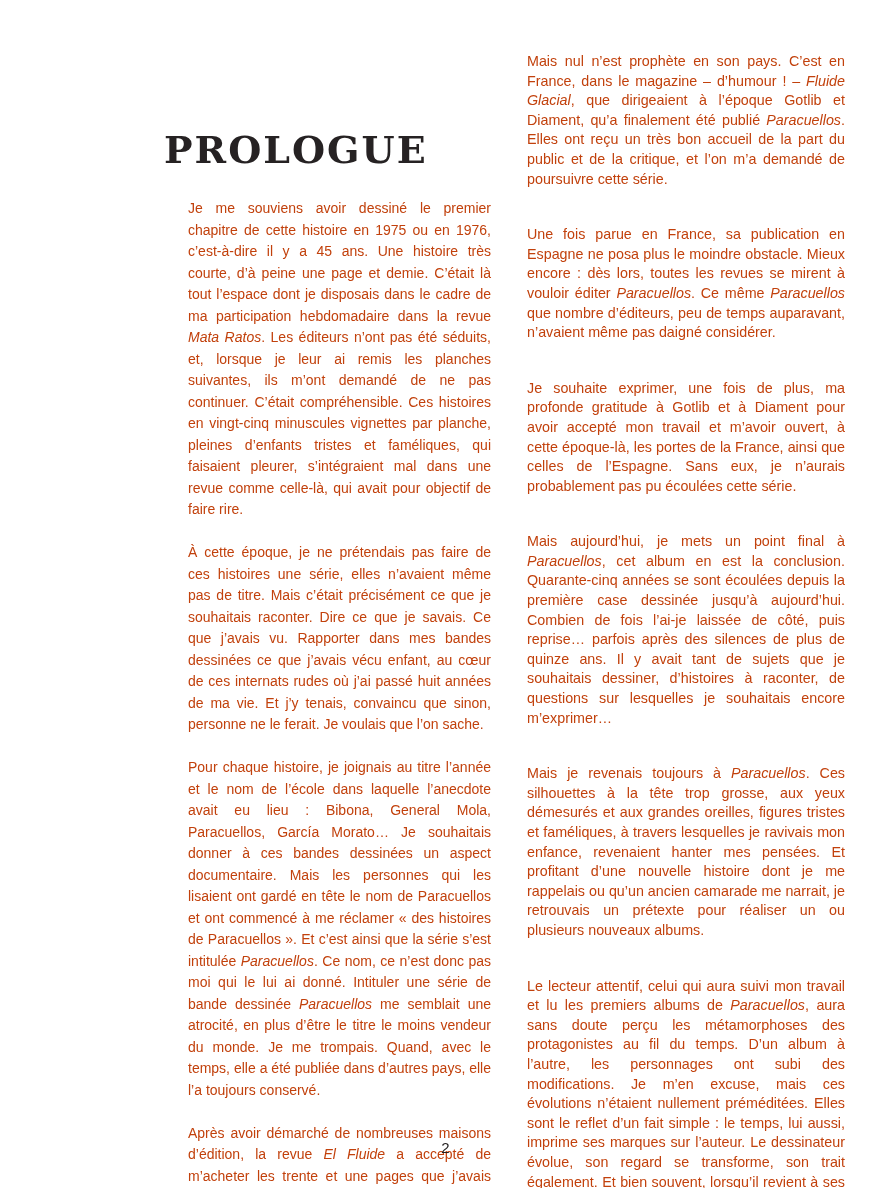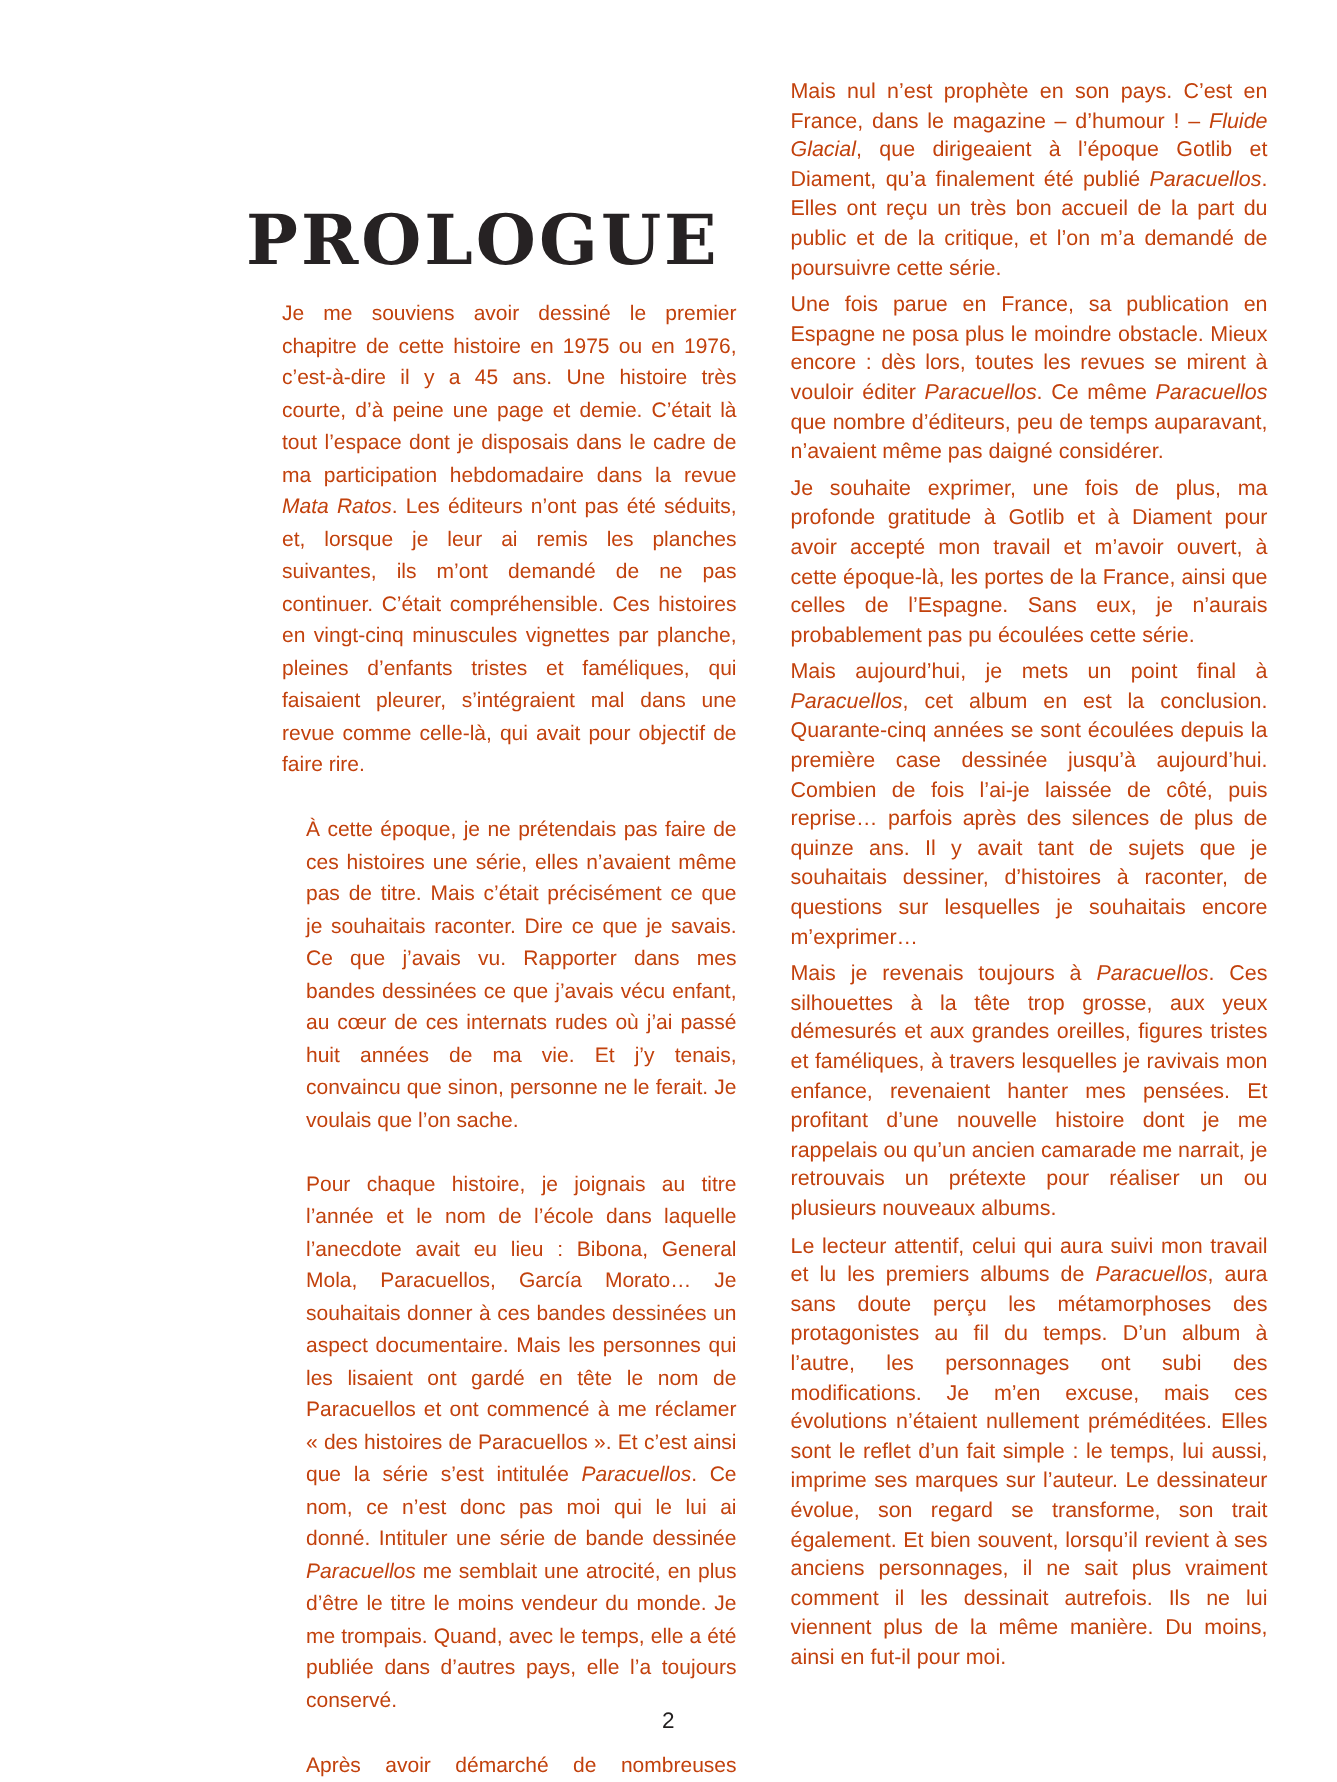--- a/index.html
+++ b/index.html
@@ -15,21 +15,21 @@
     overflow: hidden;
     font-family: "Liberation Sans", sans-serif;
     color: #211e1e;
   }
   .prologue-title {
     position: absolute;
     left: 164px;
     top: 106px;
     font-family: "DejaVu Serif", serif;
     font-weight: 700;
-    font-size: 46px;
+    font-size: 38px;
     letter-spacing: 2px;
     color: #262223;
     line-height: 1;
     white-space: nowrap;
   }
   .column {
     position: absolute;
     text-align: justify;
     color: #c2410c;
     -webkit-hyphens: auto;
@@ -46,22 +46,22 @@
     left: 527px;
     top: 52px;
     width: 318px;
     font-size: 14.3px;
     line-height: 19.6px;
   }
   .column p {
     margin: 0;
     padding: 0;
   }
-  .column-left p + p { margin-top: 21.5px; margin-left: 16px; }
-  .column-right p + p { margin-top: 5px; }
+  .column-left p + p { margin-top: 21.5px; }
+  .column-right p + p { margin-top: 36px; }
   .column i { font-style: italic; }
   .page-number {
     position: absolute;
     left: 0;
     right: 0;
     top: 1139px;
     text-align: center;
     font-size: 15px;
     color: #211e1e;
   }

